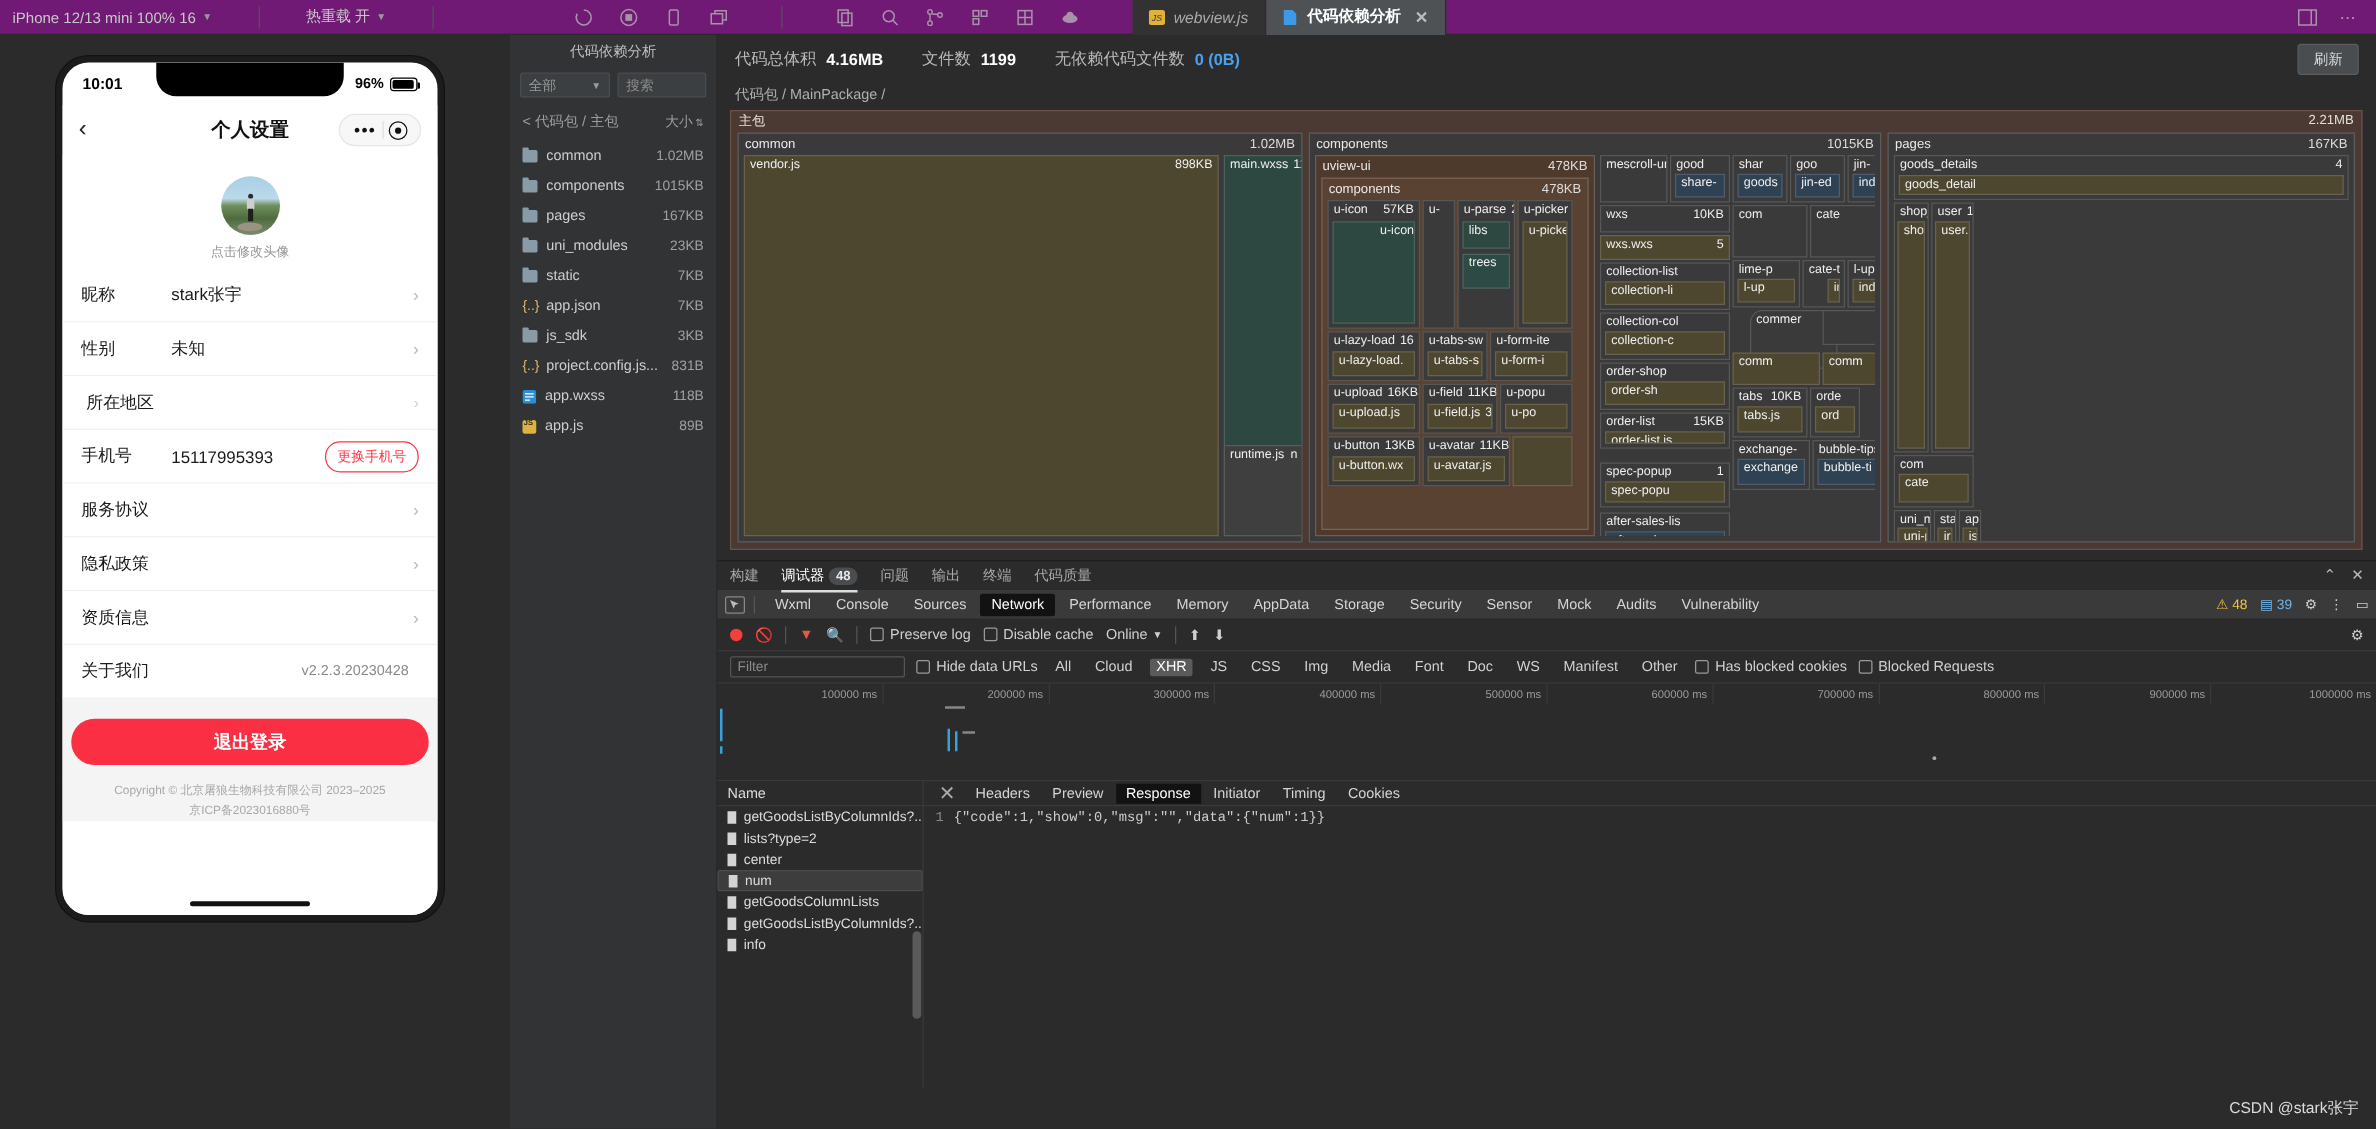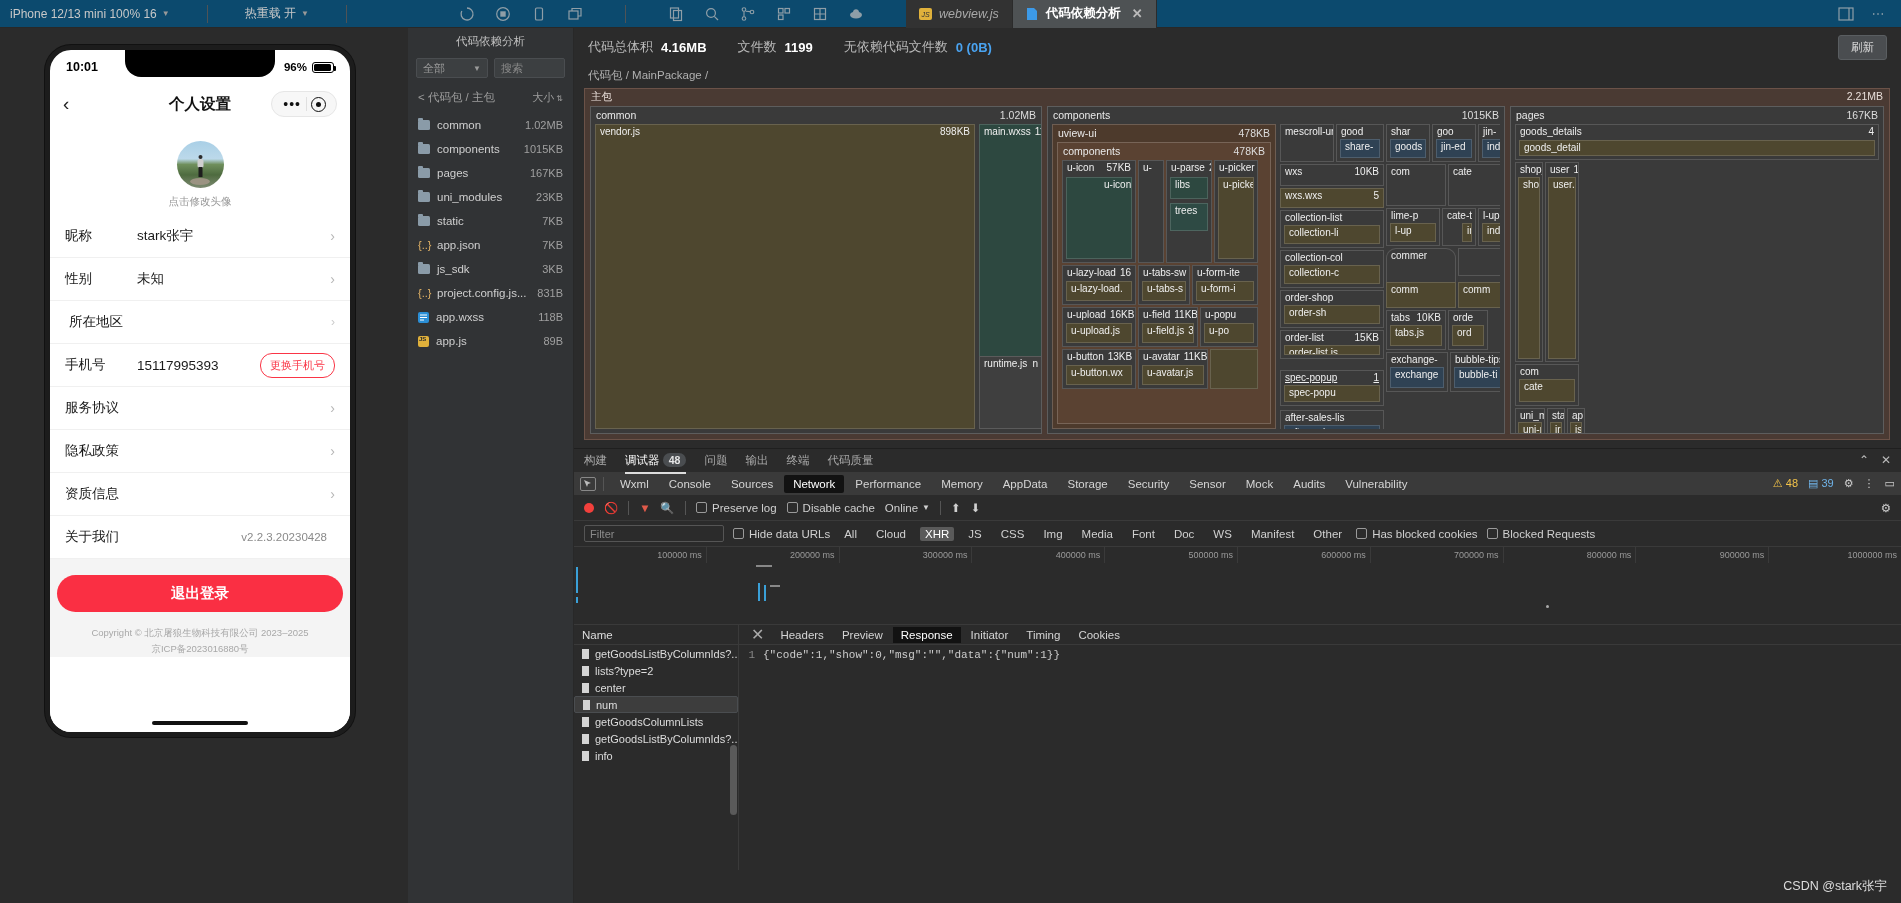--- a/index.html
+++ b/index.html
@@ -9,21 +9,21 @@
     font-family: "Liberation Sans", sans-serif;
     color: #ccc;
     overflow: hidden;
     position: relative;
   }
   .root { position:relative; width:1901px; height:903px; }
 
   
   .topbar {
     position:absolute; left:0; top:0; width:1901px; height:28px;
-    background:#0c4a6e; display:flex; align-items:center;
+    background:#701a75; display:flex; align-items:center;
     border-bottom:1px solid #282828;
     gap:27px;
   }
   .tb-seg { display:flex; align-items:center; height:28px; padding:0 10px; font-size:12px; color:#c8c8c8; white-space:nowrap;}
   .tb-sep { width:1px; height:18px; background:#4f5356; }
   .caret { font-size:8px; margin-left:5px; color:#999; }
   .tb-icons { display:flex; align-items:center; gap:18px; padding:0 14px; }
   .ticon { width:18px; height:18px; opacity:.75; display:flex; align-items:center; justify-content:center; }
   .ticon svg { display:block; }
   .tabs { display:flex; align-items:stretch; height:28px; }
@@ -766,21 +766,21 @@
                 <div class="lbl">
                   <span>order-list</span>
                   <span class="sz">15KB</span>
                 </div>
               <div class="leaf n-olive" style="left:3px;top:14px;right:3px;bottom:3px;">
                   <div class="lbl">
                     <span>order-list.js</span>
                   </div>
                 </div>
             </div>
-            <div class="leaf n-dark" style="left:0;top:246px;width:104px;height:36px;text-decoration:underline;">
+            <div class="leaf n-dark" style="left:0;top:246px;width:104px;height:36px;">
                 <div class="lbl">
                   <span>spec-popup</span>
                   <span class="sz">1</span>
                 </div>
               <div class="leaf n-olive" style="left:3px;top:14px;right:3px;bottom:3px;">
                   <div class="lbl">
                     <span>spec-popu</span>
                   </div>
                 </div>
             </div>
@@ -829,21 +829,21 @@
                 <div class="lbl">
                   <span>l-uploa</span>
                 </div>
               <div class="leaf n-olive" style="left:3px;top:14px;right:3px;bottom:3px;">
                   <div class="lbl">
                     <span>index.js</span>
                   </div>
                 </div>
             </div>
 
-            <div class="leaf n-dark" style="left:106px;top:124px;width:70px;height:47px;border-radius:10px;">
+            <div class="leaf n-dark" style="left:120px;top:124px;width:70px;height:47px;border-radius:10px;">
                 <div class="lbl">
                   <span>commer</span>
                 </div>
               </div>
             <div class="leaf n-dark" style="left:178px;top:124px;width:60px;height:28px;padding-left:48px;">
                 <div class="lbl">
                   <span>commu</span>
                 </div>
               </div>
             <div class="leaf n-olive" style="left:106px;top:158px;width:70px;height:26px;">

